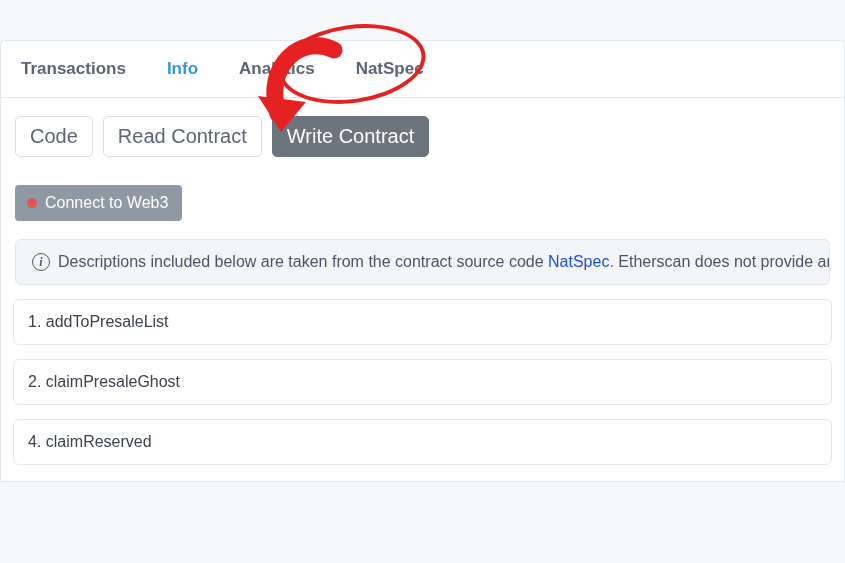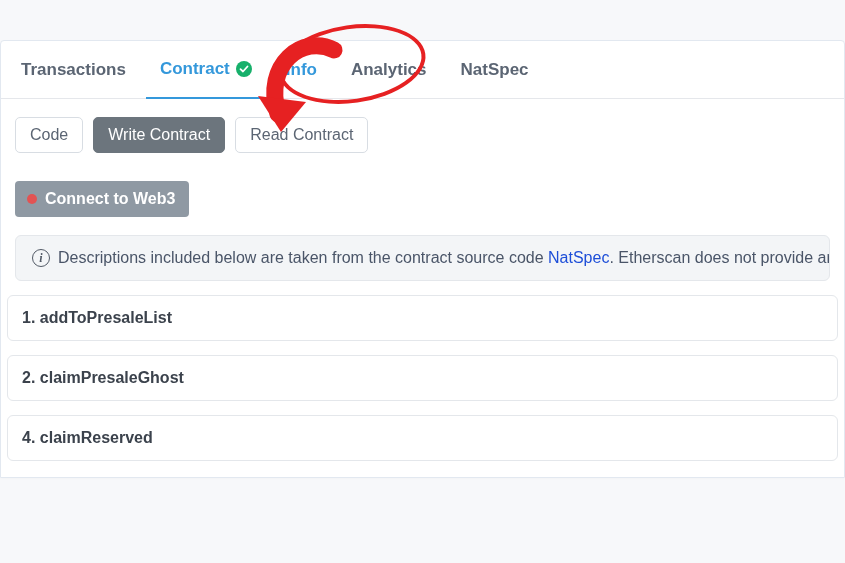--- a/index.html
+++ b/index.html
@@ -16,21 +16,21 @@
       margin-top: 40px;
       border: 1px solid #e2e8f0;
       border-radius: 4px 4px 0 0;
       box-shadow: 0 1px 3px rgba(0,0,0,0.02);
     }
     .tabs {
       display: flex;
       align-items: center;
       border-bottom: 1px solid #e5e7eb;
       padding: 0 6px;
-      gap: 6px;
+      gap: 13px;
     }
     .tab {
       padding: 18px 14px;
       font-size: 17px;
       font-weight: 600;
       color: #5b6573;
       cursor: pointer;
       display: flex;
       align-items: center;
       gap: 6px;
@@ -54,42 +54,42 @@
     }
     .subtabs {
       display: flex;
       gap: 10px;
       padding: 18px 14px 16px;
     }
     .pill {
       border: 1px solid #d8dde3;
       background: #fff;
       color: #5b6573;
-      font-size: 16px;
+      font-size: 20px;
       font-weight: 500;
       padding: 8px 14px;
       border-radius: 5px;
       cursor: pointer;
     }
     .pill.active {
       background: #6c757d;
       border-color: #6c757d;
       color: #fff;
     }
     .connect-row {
       padding: 12px 14px 18px;
     }
     .connect-btn {
       background: #8f99a3;
       color: #fff;
       border: none;
       border-radius: 4px;
       padding: 9px 14px 9px 12px;
       font-size: 16px;
-      font-weight: 700;
+      font-weight: 400;
       display: inline-flex;
       align-items: center;
       gap: 8px;
       cursor: pointer;
     }
     .dot {
       width: 10px; height: 10px;
       border-radius: 50%;
       background: #e25353;
       display: inline-block;
@@ -114,21 +114,21 @@
       width: 18px; height: 18px;
       border: 1.8px solid #525a66;
       border-radius: 50%;
       align-items: center; justify-content: center;
       font-size: 12px; font-weight: 700;
       color: #525a66;
       flex-shrink: 0;
       font-family: Georgia, serif;
       font-style: italic;
     }
-    .func-list { padding: 0 6px; font-weight: bold; }
+    .func-list { padding: 0 12px; }
     .func-item {
       background: #fff;
       border: 1px solid #e4e7eb;
       border-radius: 6px;
       padding: 13px 14px;
       margin-bottom: 14px;
       font-size: 16px;
       color: #3b424c;
       cursor: pointer;
     }
@@ -148,37 +148,29 @@
       width: 120px; height: 120px;
       pointer-events: none;
     }
   </style>
 </head>
 <body>
 
 <div class="container">
   <div class="tabs">
     <div class="tab">Transactions</div>
-    <div class="tab contract">
-      <span>Contract</span>
-      <span class="verified-icon">
-        <svg width="10" height="10" viewBox="0 0 10 10">
-            <path d="M1.5 5.2 L4 7.5 L8.5 2.5" stroke="#fff" stroke-width="1.8" fill="none" stroke-linecap="round" stroke-linejoin="round"></path>
-          </svg>
-      </span>
-    </div>
     <div class="tab info">Info</div>
     <div class="tab">Analytics</div>
     <div class="tab">NatSpec</div>
   </div>
 
   <div class="subtabs">
     <button class="pill">Code</button>
+    <button class="pill">Read Contract</button>
     <button class="pill active">Write Contract</button>
-    <button class="pill">Read Contract</button>
   </div>
 
   <div class="connect-row">
     <button class="connect-btn">
       <span class="dot"></span>
       <span>Connect to Web3</span>
     </button>
   </div>
 
   <div class="notice">

